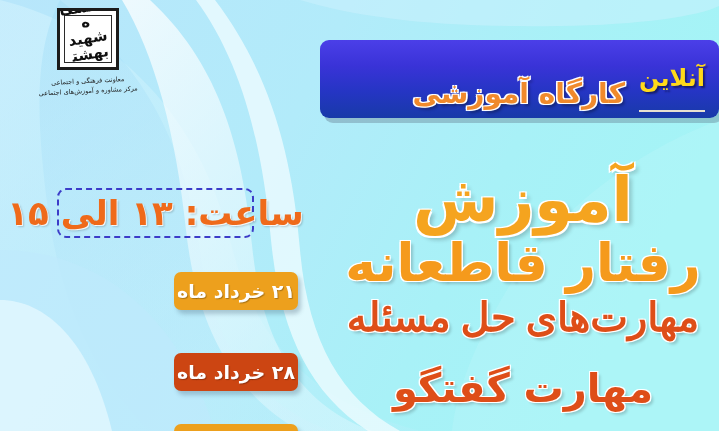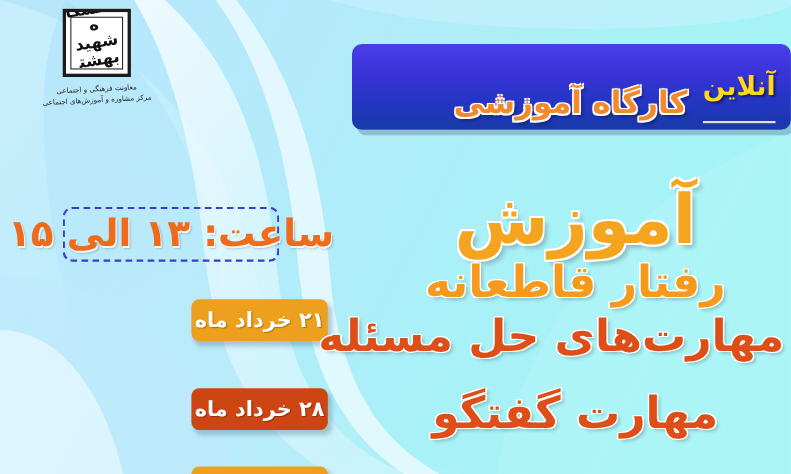--- a/index.html
+++ b/index.html
@@ -199,40 +199,41 @@
     color: #f5a41f;
     text-shadow:
       -1.5px -1.5px 0 #ffffff,
        1.5px -1.5px 0 #ffffff,
       -1.5px  1.5px 0 #ffffff,
        1.5px  1.5px 0 #ffffff,
        4px 4px 4px rgba(0,0,0,0.20);
     margin-bottom: 6px;
   }
   #title-line-2 {
-    font-size: 40px;
+    font-size: 52px;
     color: #f59a1c;
     text-shadow:
       -1.2px -1.2px 0 #ffffff,
        1.2px -1.2px 0 #ffffff,
       -1.2px  1.2px 0 #ffffff,
        1.2px  1.2px 0 #ffffff,
        3px 3px 3px rgba(0,0,0,0.18);
     margin-bottom: 8px;
   }
   #title-line-3 {
     font-size: 40px;
     color: #de4e18;
     text-shadow:
       -1.2px -1.2px 0 #ffffff,
        1.2px -1.2px 0 #ffffff,
       -1.2px  1.2px 0 #ffffff,
        1.2px  1.2px 0 #ffffff,
        3px 3px 3px rgba(0,0,0,0.18);
     margin-bottom: 8px;
+    font-family: Liberation Serif, serif;
   }
   #title-line-4 {
     font-size: 40px;
     color: #de4e18;
     text-shadow:
       -1.2px -1.2px 0 #ffffff,
        1.2px -1.2px 0 #ffffff,
       -1.2px  1.2px 0 #ffffff,
        1.2px  1.2px 0 #ffffff,
        3px 3px 3px rgba(0,0,0,0.18);

